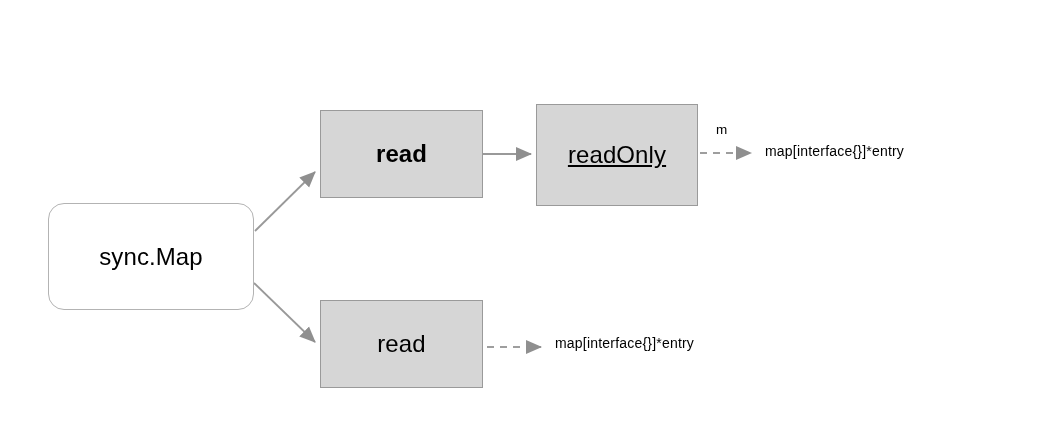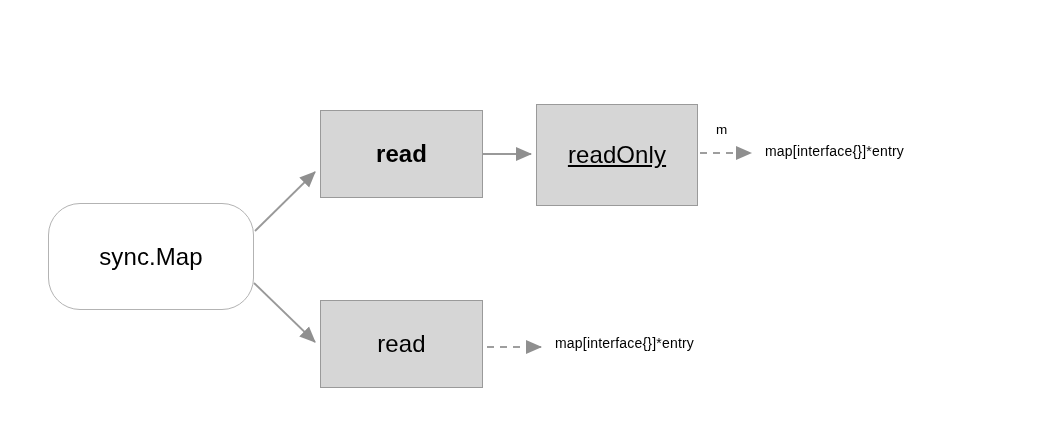--- a/index.html
+++ b/index.html
@@ -20,21 +20,21 @@
     box-sizing: border-box;
     display: flex;
     align-items: center;
     justify-content: center;
     color: #000000;
     line-height: 1;
   }
   .node-rounded {
     background: #ffffff;
     border: 1.6px solid #b3b3b3;
-    border-radius: 32px;
+    border-radius: 16px;
     font-size: 24px;
     letter-spacing: 0.1px;
   }
   .node-box {
     background: #d6d6d6;
     border: 1.6px solid #9a9a9a;
     font-size: 24px;
     letter-spacing: 0.1px;
   }
   .free-label {

